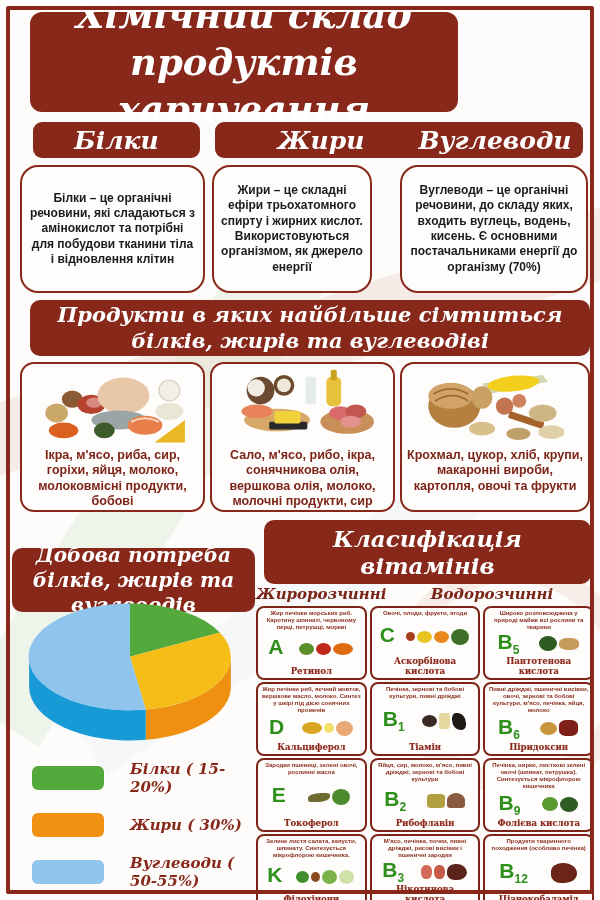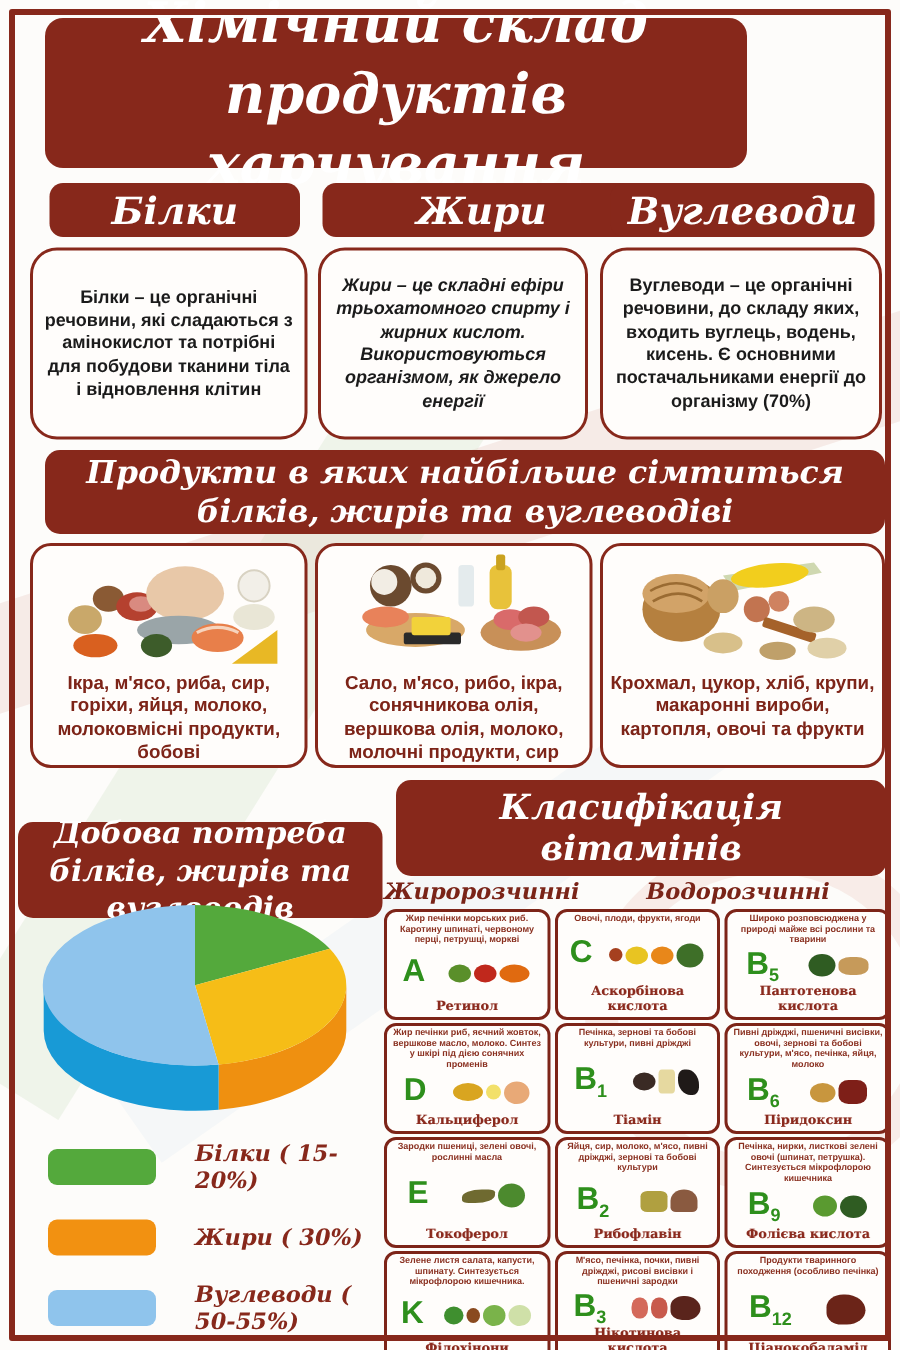--- a/index.html
+++ b/index.html
@@ -11,27 +11,27 @@
   .wm1{left:-60px;top:300px;width:760px;height:70px;background:#e9c4be;opacity:.30;transform:rotate(-18deg);}
   .wm2{left:120px;top:150px;width:90px;height:620px;background:#cfe0c8;opacity:.30;transform:rotate(32deg);}
   .wm3{left:390px;top:560px;width:200px;height:190px;border:22px solid #efcdc6;border-radius:50%;opacity:.35;}
   .wm4{left:40px;top:560px;width:560px;height:60px;background:#dce8f2;opacity:.22;transform:rotate(-35deg);}
 
   .layer{position:absolute;z-index:1;}
   .maroon-box{background:#87281b;color:#fff;font-family:"DejaVu Serif",serif;font-style:italic;font-weight:bold;
               display:flex;flex-direction:column;align-items:center;justify-content:center;text-align:center;}
   .white-box{background:#fffdfb;border:2.5px solid #87281b;color:#1b1b1b;}
 
-  .title-box{left:30px;top:12px;width:468px;height:100px;border-radius:12px;font-size:37px;line-height:47px;}
+  .title-box{left:30px;top:12px;width:428px;height:100px;border-radius:12px;font-size:37px;line-height:47px;}
   .pill{top:122px;height:36px;border-radius:9px;font-size:25px;}
   .pill1{left:33px;width:167px;} .pill2{left:215px;width:212px;} .pill3{left:407px;width:176px;}
 
   .descbox{top:165px;height:128px;border-radius:18px;display:flex;align-items:center;justify-content:center;
            text-align:center;font-weight:bold;font-size:12px;line-height:1.28;padding:6px 7px;box-sizing:border-box;}
-  .desc1{left:20px;width:185px;} .desc2{left:212px;width:180px;font-style:italic;} .desc3{left:400px;width:188px;}
+  .desc1{left:20px;width:185px;} .desc2{left:212px;width:160px;} .desc3{left:400px;width:188px;}
 
   .products-banner{left:30px;top:300px;width:560px;height:56px;border-radius:10px;font-size:21px;line-height:26px;padding:0 10px;box-sizing:border-box;}
 
   .foodbox{top:362px;height:150px;border-radius:14px;box-sizing:border-box;display:flex;flex-direction:column;
            align-items:center;justify-content:flex-start;padding:4px 5px;}
   .food1{left:20px;width:185px;} .food2{left:210px;width:185px;} .food3{left:400px;width:190px;}
   .foodphoto{width:170px;height:78px;flex:0 0 auto;}
   .foodcap{color:#7d2418;font-weight:bold;font-size:12.5px;line-height:1.22;text-align:center;margin-top:2px;}
 
   .daily-banner{left:12px;top:520px;width:243px;height:64px;border-radius:10px;font-size:20px;line-height:25px;margin-top:28px;}

